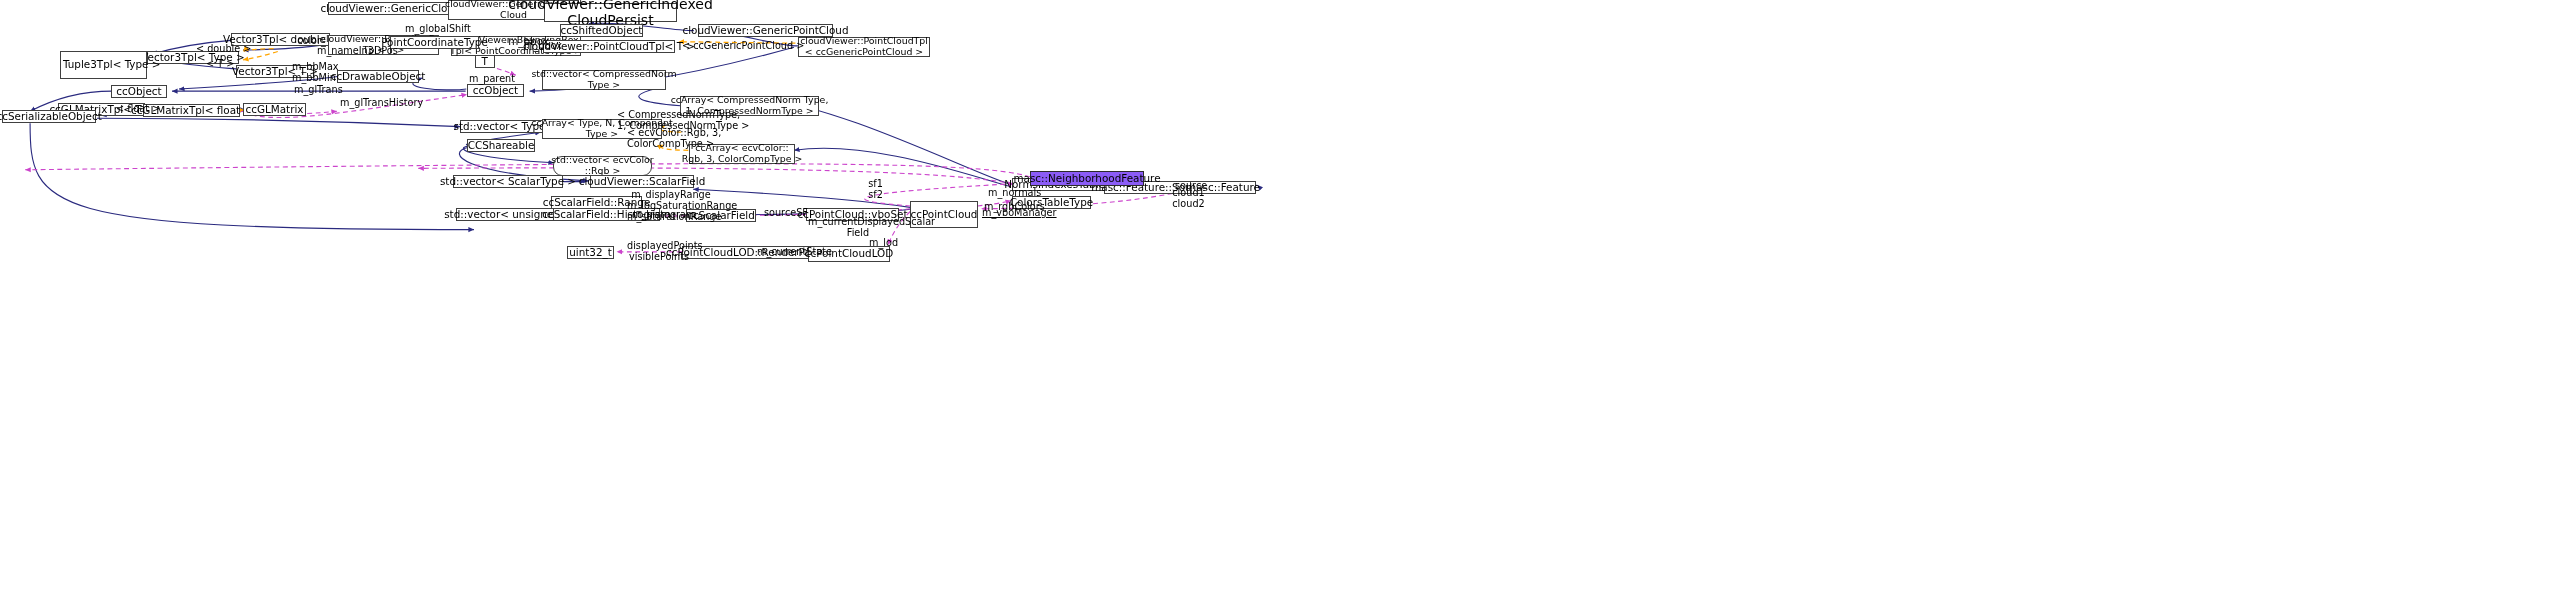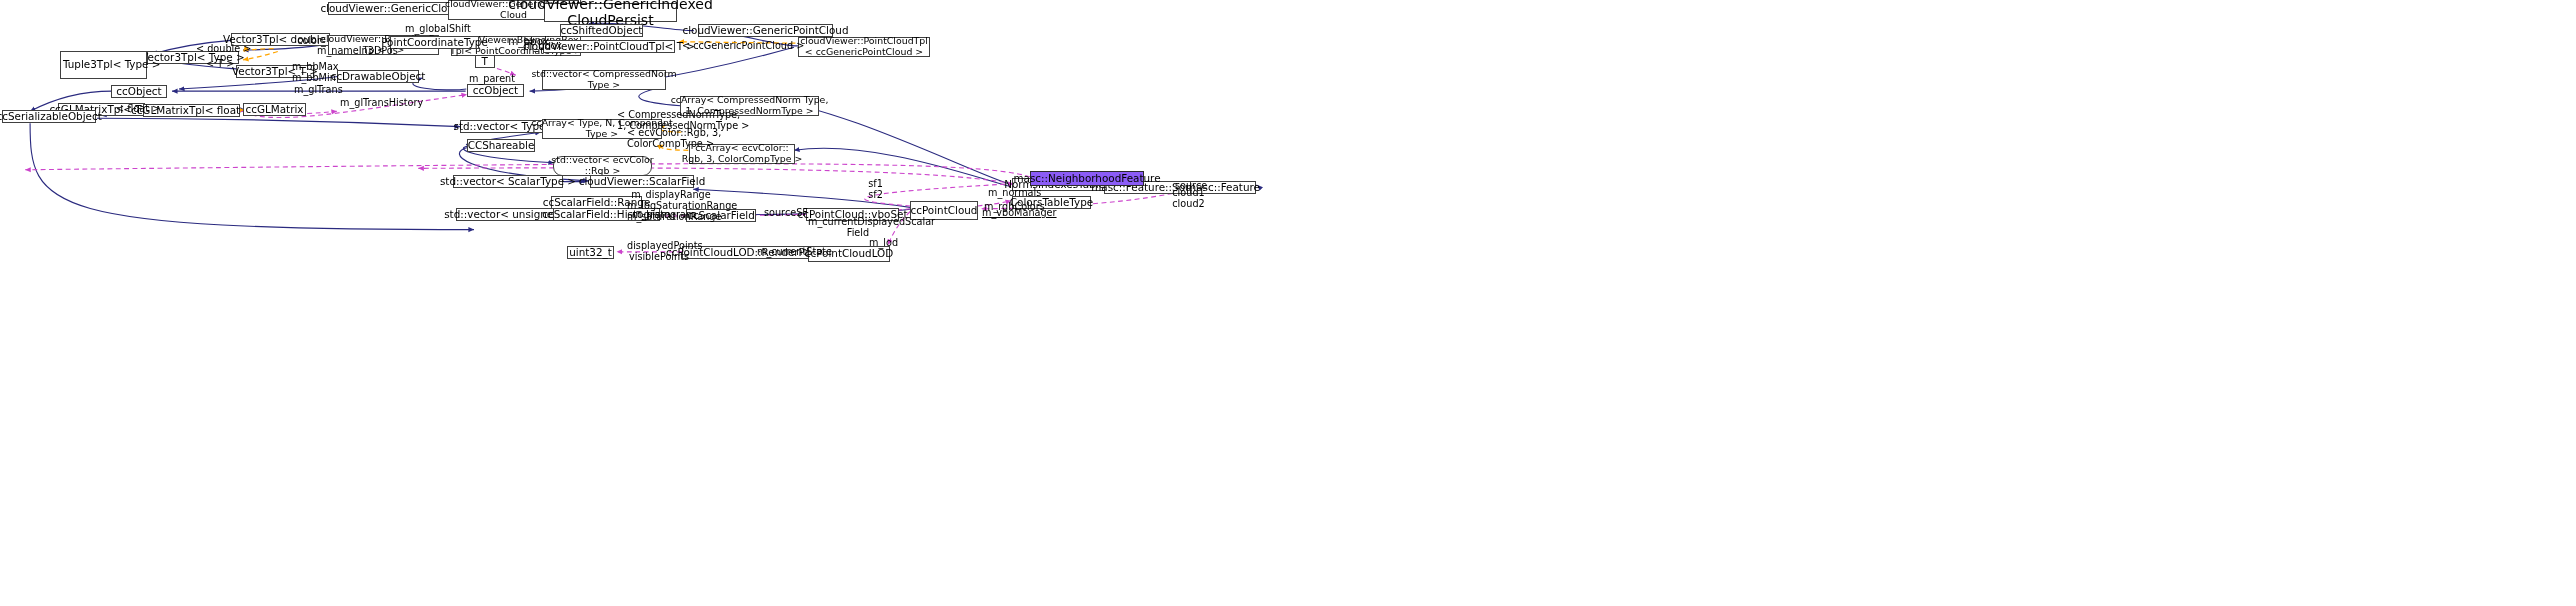--- a/index.html
+++ b/index.html
@@ -168,21 +168,21 @@
     <div class="node" style="left: 553px; top: 156px; width: 99px; height: 19.5px; font-size: 9.4px; border-radius: 9px;">std::vector&lt; ecvColor
 ::Rgb &gt;</div>
     <div class="node" style="left: 453px; top: 175px; width: 110px; height: 13.2px;">std::vector&lt; ScalarType &gt;</div>
     <div class="node" style="left: 590px; top: 175px; width: 104px; height: 13.2px;">cloudViewer::ScalarField</div>
     <div class="node" style="left: 1012px; top: 178px; width: 109px; height: 13.2px;">NormsIndexesTableType</div>
     <div class="node" style="left: 1104px; top: 181px; width: 91px; height: 13.2px;">masc::Feature::Source</div>
     <div class="node" style="left: 1190px; top: 181px; width: 66px; height: 13.2px;">masc::Feature</div>
     <div class="node hl" style="left: 1030px; top: 171px; width: 114px; height: 15.3px;">masc::NeighborhoodFeature</div>
     <div class="node" style="left: 551px; top: 196px; width: 91px; height: 13.2px;">ccScalarField::Range</div>
     <div class="node" style="left: 1012px; top: 196px; width: 79px; height: 13.2px;">ColorsTableType</div>
-    <div class="node" style="left: 910px; top: 201px; width: 68px; height: 19px;">ccPointCloud</div>
+    <div class="node" style="left: 910px; top: 201px; width: 68px; height: 27px;">ccPointCloud</div>
     <div class="node" style="left: 456px; top: 208px; width: 104px; height: 13.2px;">std::vector&lt; unsigned &gt;</div>
     <div class="node" style="left: 553px; top: 208px; width: 107px; height: 13.2px;">ccScalarField::Histogram</div>
     <div class="node" style="left: 686px; top: 209px; width: 70px; height: 13.2px;">ccScalarField</div>
     <div class="node" style="left: 806px; top: 208px; width: 93px; height: 13.2px;">ccPointCloud::vboSet</div>
     <div class="node" style="left: 567px; top: 246px; width: 47px; height: 13.2px;">uint32_t</div>
     <div class="node" style="left: 682px; top: 246px; width: 139px; height: 13.2px;">ccPointCloudLOD::RenderParams</div>
     <div class="node" style="left: 808px; top: 246px; width: 82px; height: 16px;">ccPointCloudLOD</div>
     <div class="elabel" style="left: 401px; top: 23px; width: 74px; text-align: center;">m_globalShift</div>
     <div class="elabel" style="left: 295px; top: 35px; width: 33px;">color_</div>
     <div class="elabel" style="left: 283px; top: 45px; width: 64px; padding-left: 34px;">m_nameIn3DPos</div>

